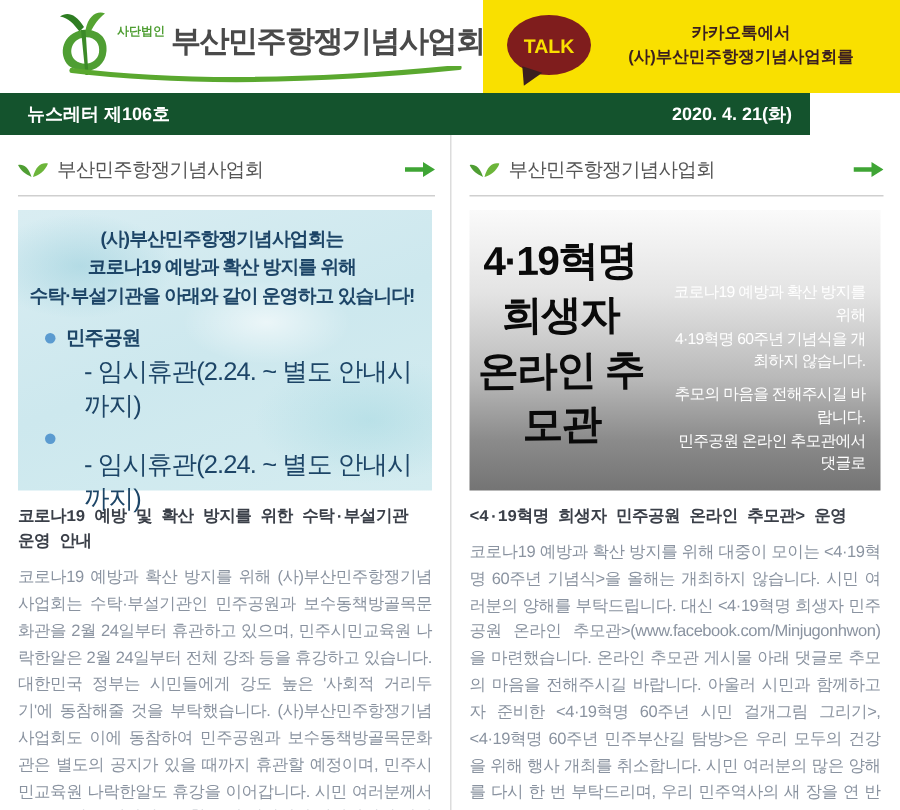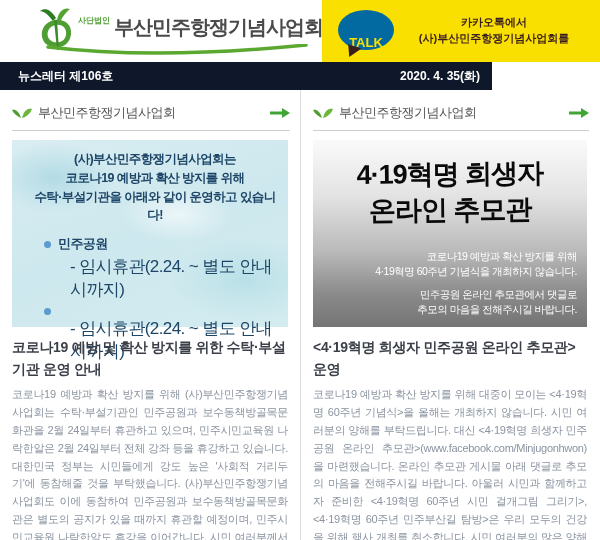--- a/index.html
+++ b/index.html
@@ -11,74 +11,74 @@
   .logo { position:absolute; left:36px; top:6px; display:flex; align-items:flex-start; }
   .logo-icon { width:40px; height:46px; }
   .logo-prefix { display:flex; flex-direction:row; justify-content:center; margin:10px 4px 0 2px; }
   .logo-prefix span { font-size:8px; font-weight:bold; color:#4f9e33; line-height:1.15; }
   .logo-name { font-size:20px; font-weight:bold; color:#4a4a4a; letter-spacing:-1px; margin-top:8px; }
   .logo-swoosh { position:absolute; left:46px; top:44px; width:262px; height:14px; }
 
   .kakao-banner { position:absolute; right:0; top:0; width:278px; height:62px;
     background:#f9e000; display:flex; align-items:center; }
   .talk-bubble { position:relative; width:56px; height:42px; margin-left:16px; flex:0 0 auto; }
-  .talk-bubble .bubble { width:56px; height:40px; background:#0369a1; border-radius:50%;
-    display:flex; align-items:flex-end; justify-content:center; }
+  .talk-bubble .bubble { width:56px; height:40px; background:#7f1d1d; border-radius:50%;
+    display:flex; align-items:center; justify-content:center; }
   .talk-bubble .tail { position:absolute; left:8px; bottom:-6px; width:0; height:0;
     border-left:5px solid transparent; border-right:9px solid transparent; border-top:12px solid #3b1f1f;
     transform:rotate(18deg); }
   .talk-bubble .talk-text { color:#f9e000; font-weight:bold; font-size:13px; letter-spacing:0; }
   .kakao-text { flex:1; text-align:center; color:#3b1f1f; font-weight:bold; font-size:11px;
     line-height:1.45; padding-right:6px; }
 
   
-  .news-bar { width:492px; height:28px; background:#0f172a;
+  .news-bar { width:540px; height:28px; background:#14532d;
     display:flex; align-items:center; justify-content:space-between; padding:0 12px 0 18px; }
   .news-bar span { color:#fff; font-weight:bold; font-size:12px; }
 
   
   .content { display:flex; width:600px; height:450px; background:#fff; }
   .col { width:300px; height:450px; overflow:hidden; }
   .col.right { border-left:1px solid #dcdcdc; width:299px; }
 
   .col-header { display:flex; align-items:center; margin:14px 10px 0 12px; padding-bottom:8px;
     border-bottom:1px solid #cfcfcf; }
   .leaf-icon { width:20px; height:14px; margin-right:6px; flex:0 0 auto; }
   .col-title { font-size:13px; color:#555; letter-spacing:-0.5px; flex:1; }
   .arrow-icon { width:20px; height:10px; flex:0 0 auto; }
 
   
-  .notice-box { margin:9px 12px 0 12px; height:187px; padding:10px 6px 6px 16px;
+  .notice-box { margin:9px 12px 0 12px; height:187px; padding:10px 6px 6px 2px;
     background:
       radial-gradient(ellipse 90px 50px at 15% 20%, rgba(140,200,215,.45), rgba(140,200,215,0) 70%),
       radial-gradient(ellipse 110px 60px at 85% 75%, rgba(150,210,220,.4), rgba(150,210,220,0) 70%),
       radial-gradient(ellipse 80px 40px at 60% 40%, rgba(255,255,255,.6), rgba(255,255,255,0) 70%),
       linear-gradient(160deg,#d9edf2 0%, #cde8ee 50%, #d4ecf0 100%);
   }
   .notice-heading { text-align:center; color:#1d4567; font-weight:bold; font-size:12.5px;
     line-height:1.5; letter-spacing:-0.6px; }
   .notice-items { margin-top:10px; padding-left:16px; }
   .notice-item { margin-bottom:7px; }
   .notice-item .name-row { display:flex; align-items:center;text-align:right; }
   .bullet-dot { width:7px; height:7px; border-radius:50%; background:#5b9bd0; margin-right:7px; flex:0 0 auto; }
   .notice-item .name { color:#1d4567; font-weight:bold; font-size:13px; letter-spacing:-0.6px; }
   .notice-item .detail { color:#1d4567; font-size:17px; letter-spacing:-0.6px; margin:2px 0 0 26px; }
 
   
-  .memorial-banner { margin:9px 12px 0 12px; height:187px; display:flex; flex-direction:column;
+  .memorial-banner { margin:9px 12px 0 12px; height:187px; display:flex; flex-direction:row;
     background:linear-gradient(180deg,#fafafa 0%, #e3e3e3 30%, #b9b9b9 60%, #8b8b8b 82%, #747474 100%); }
   .memorial-title { text-align:center; margin-top:16px; color:#0a0a0a; font-weight:bold;
     font-size:27px; line-height:1.35; letter-spacing:-1px; transform:rotate(-0.6deg); }
   .memorial-sub { margin-top:auto; text-align:right; padding:0 10px 10px 10px;
     color:#fff; font-size:10.5px; line-height:1.45; letter-spacing:-0.5px; }
   .memorial-sub .gap { height:7px; }
 
   
-  .section-title { margin:10px 12px 0 12px; color:#3a3f48; font-weight:bold; font-size:14px;
-    line-height:1.55; letter-spacing:-0.3px; }
+  .section-title { margin:10px 12px 0 12px; color:#3a3f48; font-weight:bold; font-size:11px;
+    line-height:1.55; letter-spacing:-0.3px;font-family:Liberation Mono, monospace; }
   .body-text { margin:6px 12px 0 12px; color:#8a93a0; font-size:11px; line-height:1.62;
     letter-spacing:-0.3px; text-align:justify; }
 </style>
 </head>
 <body>
 
 <div class="top-header">
   <div class="logo">
     <svg class="logo-icon" viewBox="0 0 40 46">
       <path d="M20 12 C14 2 8 2 4 5 C10 6 13 10 17 15 Z" fill="#2e7d22"></path>
@@ -105,21 +105,21 @@
     </div>
     <div class="kakao-text">
       <div>카카오톡에서</div>
       <div>(사)부산민주항쟁기념사업회를</div>
     </div>
   </div>
 </div>
 
 <div class="news-bar">
   <span>뉴스레터 제106호</span>
-  <span>2020. 4. 35(화)</span>
+  <span>2020. 4. 21(화)</span>
 </div>
 
 <div class="content">
 
   <div class="col">
     <div class="col-header">
       <svg class="leaf-icon" viewBox="0 0 20 14">
         <path d="M9 12 C7 5 3 3 0 4 C2 8 5 10 9 12 Z" fill="#4f9e33"></path>
         <path d="M10 12 C12 4 16 2 20 3 C18 8 14 11 10 12 Z" fill="#6cb53a"></path>
       </svg>
@@ -172,22 +172,22 @@
 
     <div class="memorial-banner">
       <div class="memorial-title">
         <div>4·19혁명 희생자</div>
         <div>온라인 추모관</div>
       </div>
       <div class="memorial-sub">
         <div>코로나19 예방과 확산 방지를 위해</div>
         <div>4·19혁명 60주년 기념식을 개최하지 않습니다.</div>
         <div class="gap"></div>
+        <div>추모의 마음을 전해주시길 바랍니다.</div>
         <div>민주공원 온라인 추모관에서 댓글로</div>
-        <div>추모의 마음을 전해주시길 바랍니다.</div>
       </div>
     </div>
 
     <div class="section-title">&lt;4·19혁명 희생자 민주공원 온라인 추모관&gt; 운영</div>
     <div class="body-text">코로나19 예방과 확산 방지를 위해 대중이 모이는 &lt;4·19혁명 60주년 기념식&gt;을 올해는 개최하지 않습니다. 시민 여러분의 양해를 부탁드립니다. 대신 &lt;4·19혁명 희생자 민주공원 온라인 추모관&gt;(www.facebook.com/Minjugonhwon)을 마련했습니다. 온라인 추모관 게시물 아래 댓글로 추모의 마음을 전해주시길 바랍니다. 아울러 시민과 함께하고자 준비한 &lt;4·19혁명 60주년 시민 걸개그림 그리기&gt;, &lt;4·19혁명 60주년 민주부산길 탐방&gt;은 우리 모두의 건강을 위해 행사 개최를 취소합니다. 시민 여러분의 많은 양해를 다시 한 번 부탁드리며, 우리 민주역사의 새 장을 연 반독재 민주주의 운동인 4·19혁명의 정신을 각자의 자리에서 기리고 함께해주시길 바랍니다.</div>
   </div>
 
 </div>
 
 </body></html>

